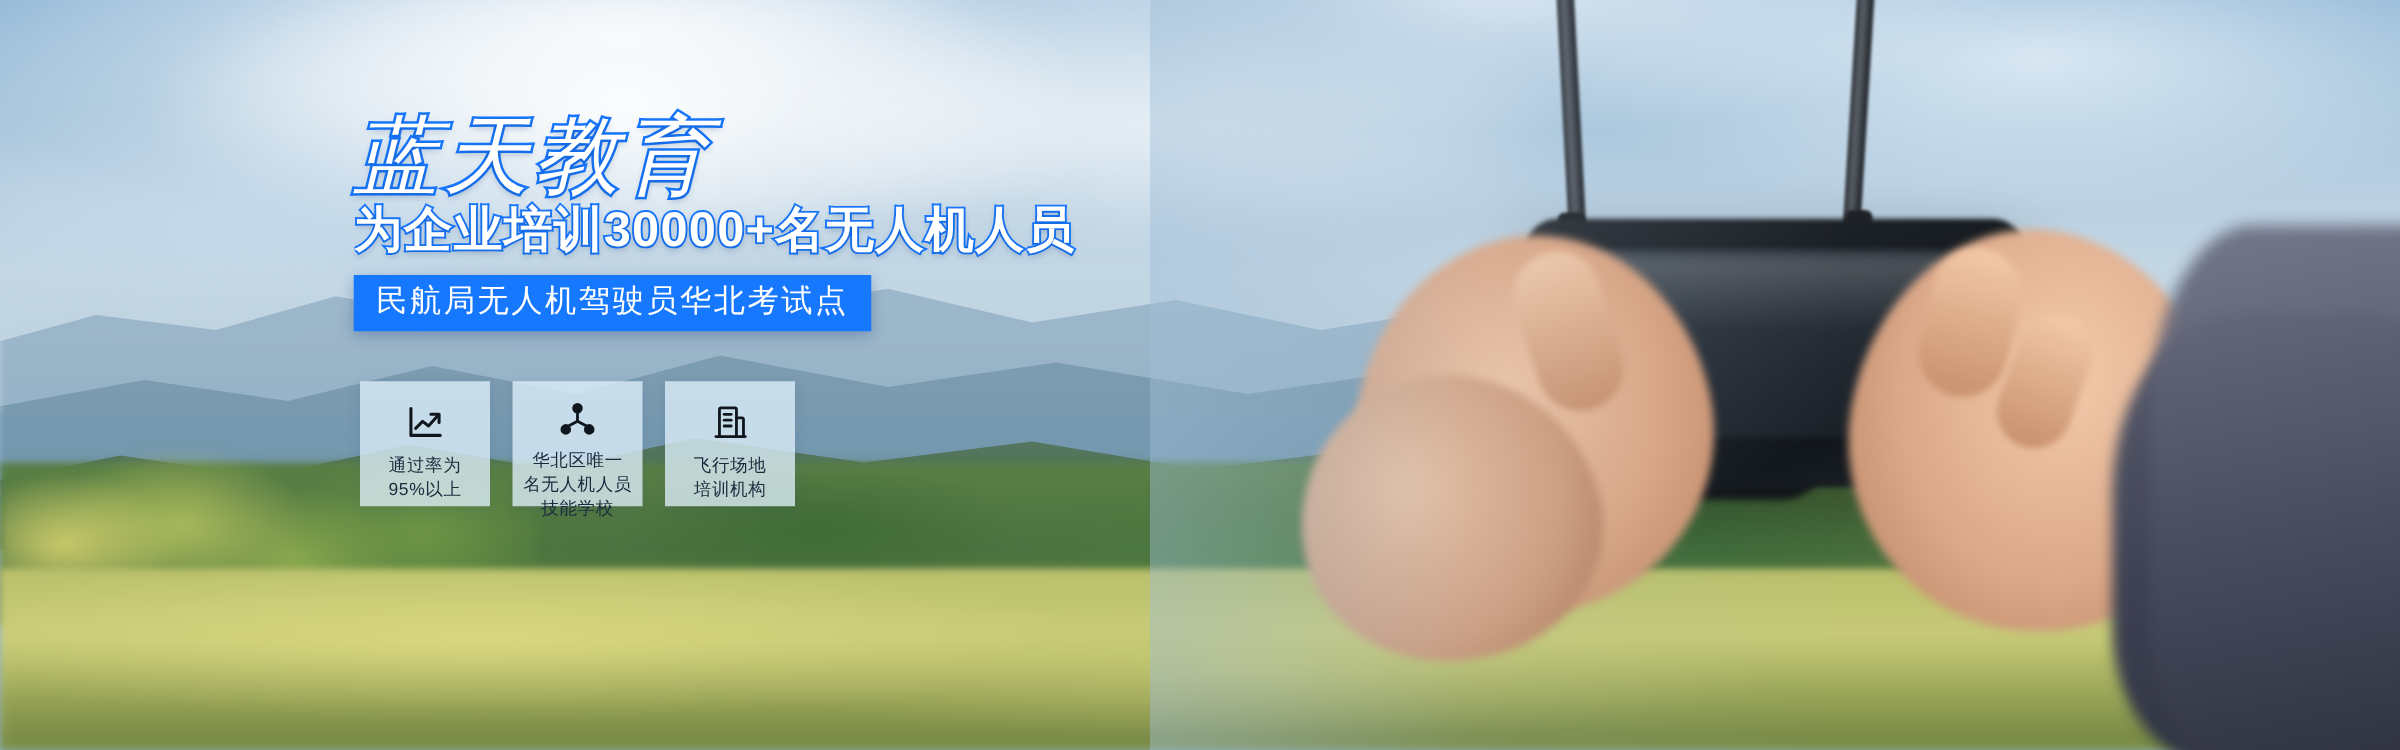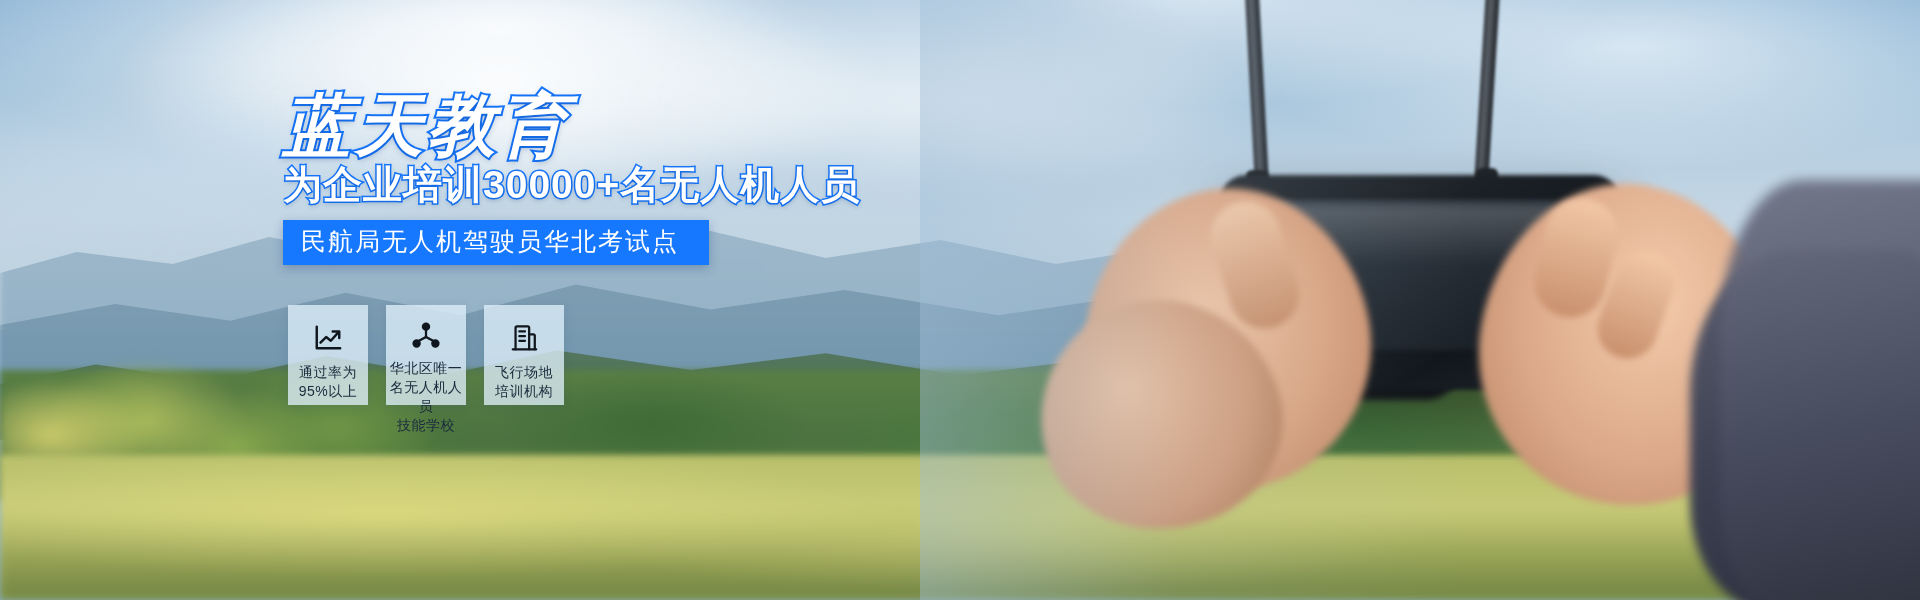--- a/index.html
+++ b/index.html
@@ -180,49 +180,49 @@
   .rcDim{
     position:absolute;inset:0;
     background:linear-gradient(90deg,rgba(160,190,215,.45) 0%,rgba(160,190,215,.10) 26%,rgba(0,0,0,0) 55%);
   }
 
   
   .content{position:absolute;left:0;top:0;width:1920px;height:600px;}
 
   .title{
     position:absolute;left:283px;top:88px;
-    font-size:68px;line-height:74px;font-weight:bold;letter-spacing:4px;
+    font-size:68px;line-height:74px;font-weight:normal;letter-spacing:4px;
     font-style:italic;
     color:#ffffff;
     -webkit-text-stroke:4px #1677ff;
     paint-order:stroke fill;
     text-shadow:0 2px 6px rgba(20,60,120,.35);
     white-space:nowrap;
   }
   .subtitle{
     position:absolute;left:283px;top:162px;
     font-size:39px;line-height:46px;font-weight:bold;letter-spacing:1px;
     color:#ffffff;
     -webkit-text-stroke:3px #1677ff;
     paint-order:stroke fill;
     text-shadow:0 2px 5px rgba(20,60,120,.3);
     white-space:nowrap;
   }
   .badge{
     position:absolute;left:283px;top:220px;
     background:#1677ff;color:#ffffff;
     font-size:25px;line-height:25px;letter-spacing:2px;
-    padding:9px 30px 11px 18px;
+    padding:9px 18px 11px 18px;
     white-space:nowrap;
     box-shadow:0 3px 10px rgba(12,60,130,.3);
   }
 
   .cards{position:absolute;left:288px;top:305px;display:flex;gap:18px;}
   .card{
-    width:80px;height:100px;
+    width:104px;height:100px;
     background:rgba(222,238,250,.78);
     display:flex;flex-direction:column;align-items:center;
     padding-top:16px;box-sizing:border-box;
     box-shadow:0 3px 10px rgba(30,70,120,.12);
   }
   .card .ic{height:34px;display:flex;align-items:center;justify-content:center;}
   .card .ic svg{display:block;}
   .card .txt{
     margin-top:8px;color:#1a2b3d;font-size:14px;line-height:19px;
     text-align:center;letter-spacing:.5px;white-space:pre-line;

